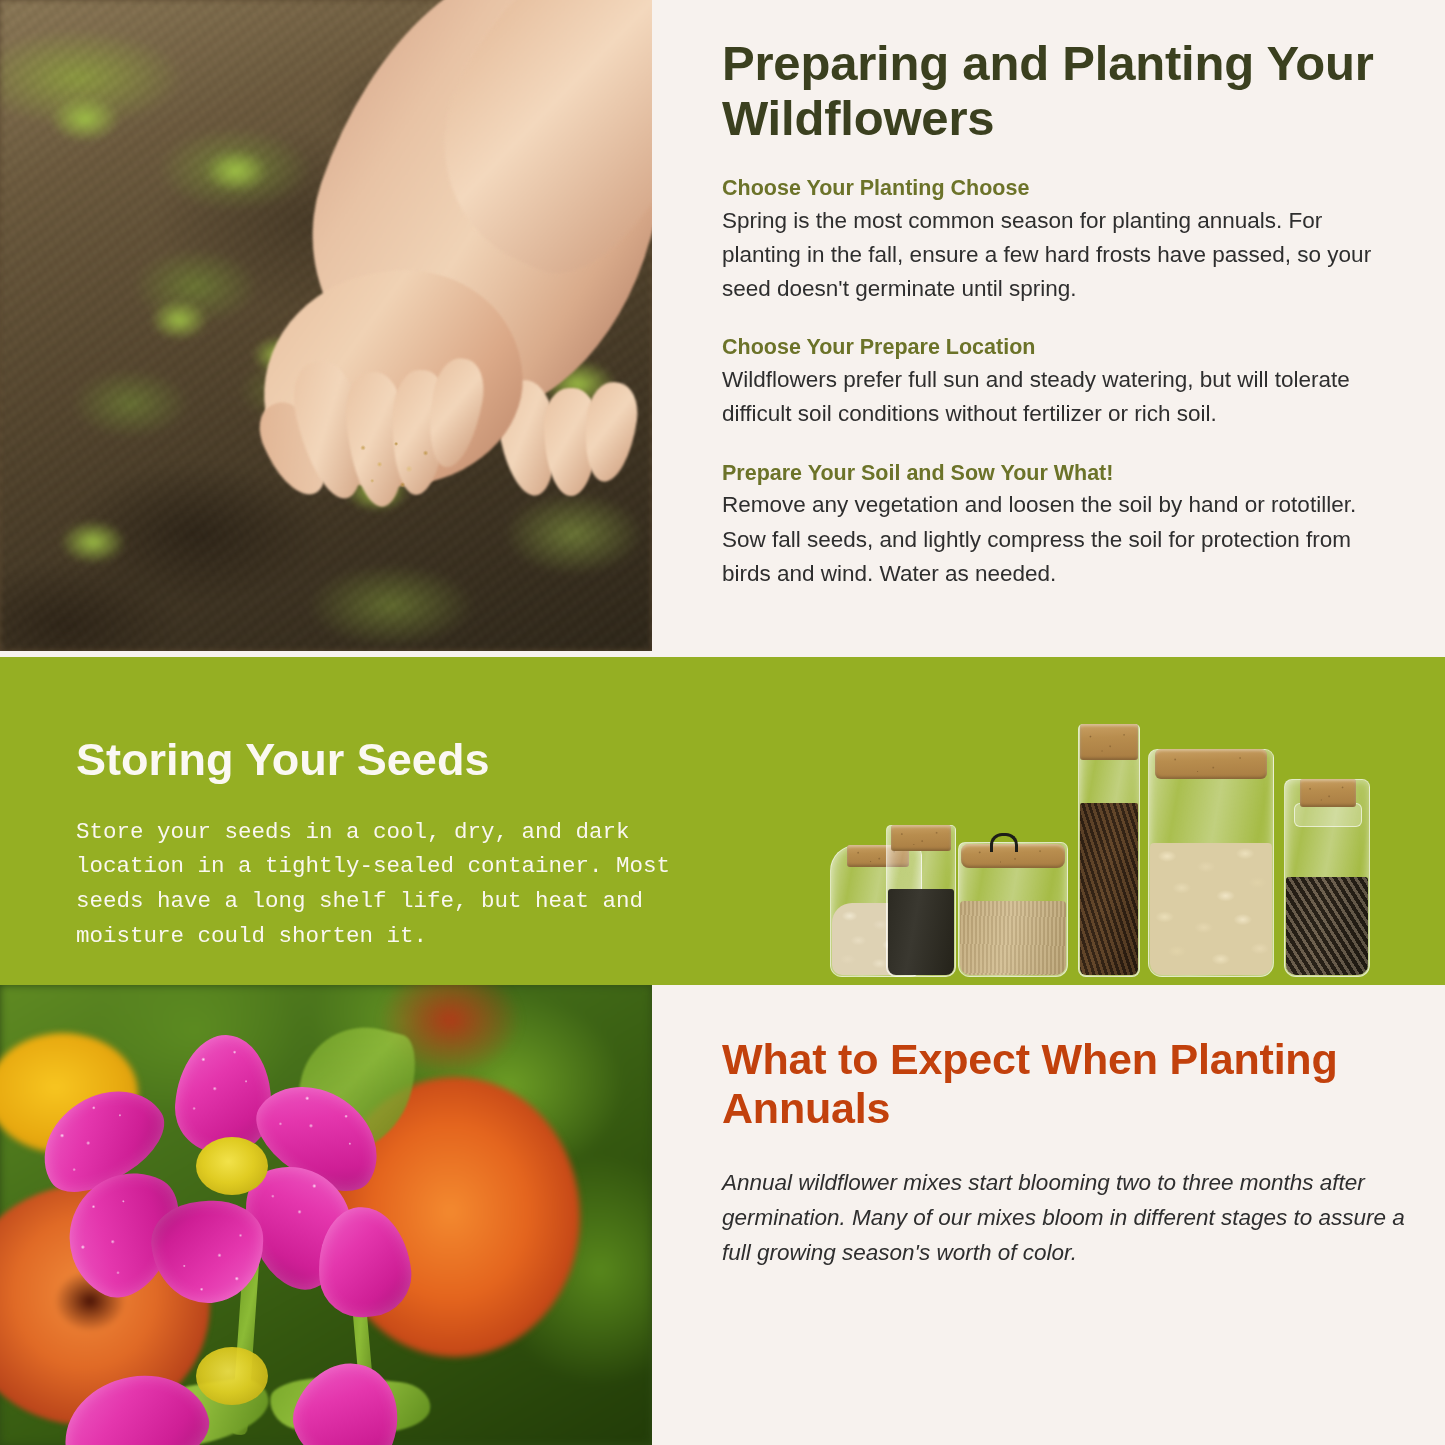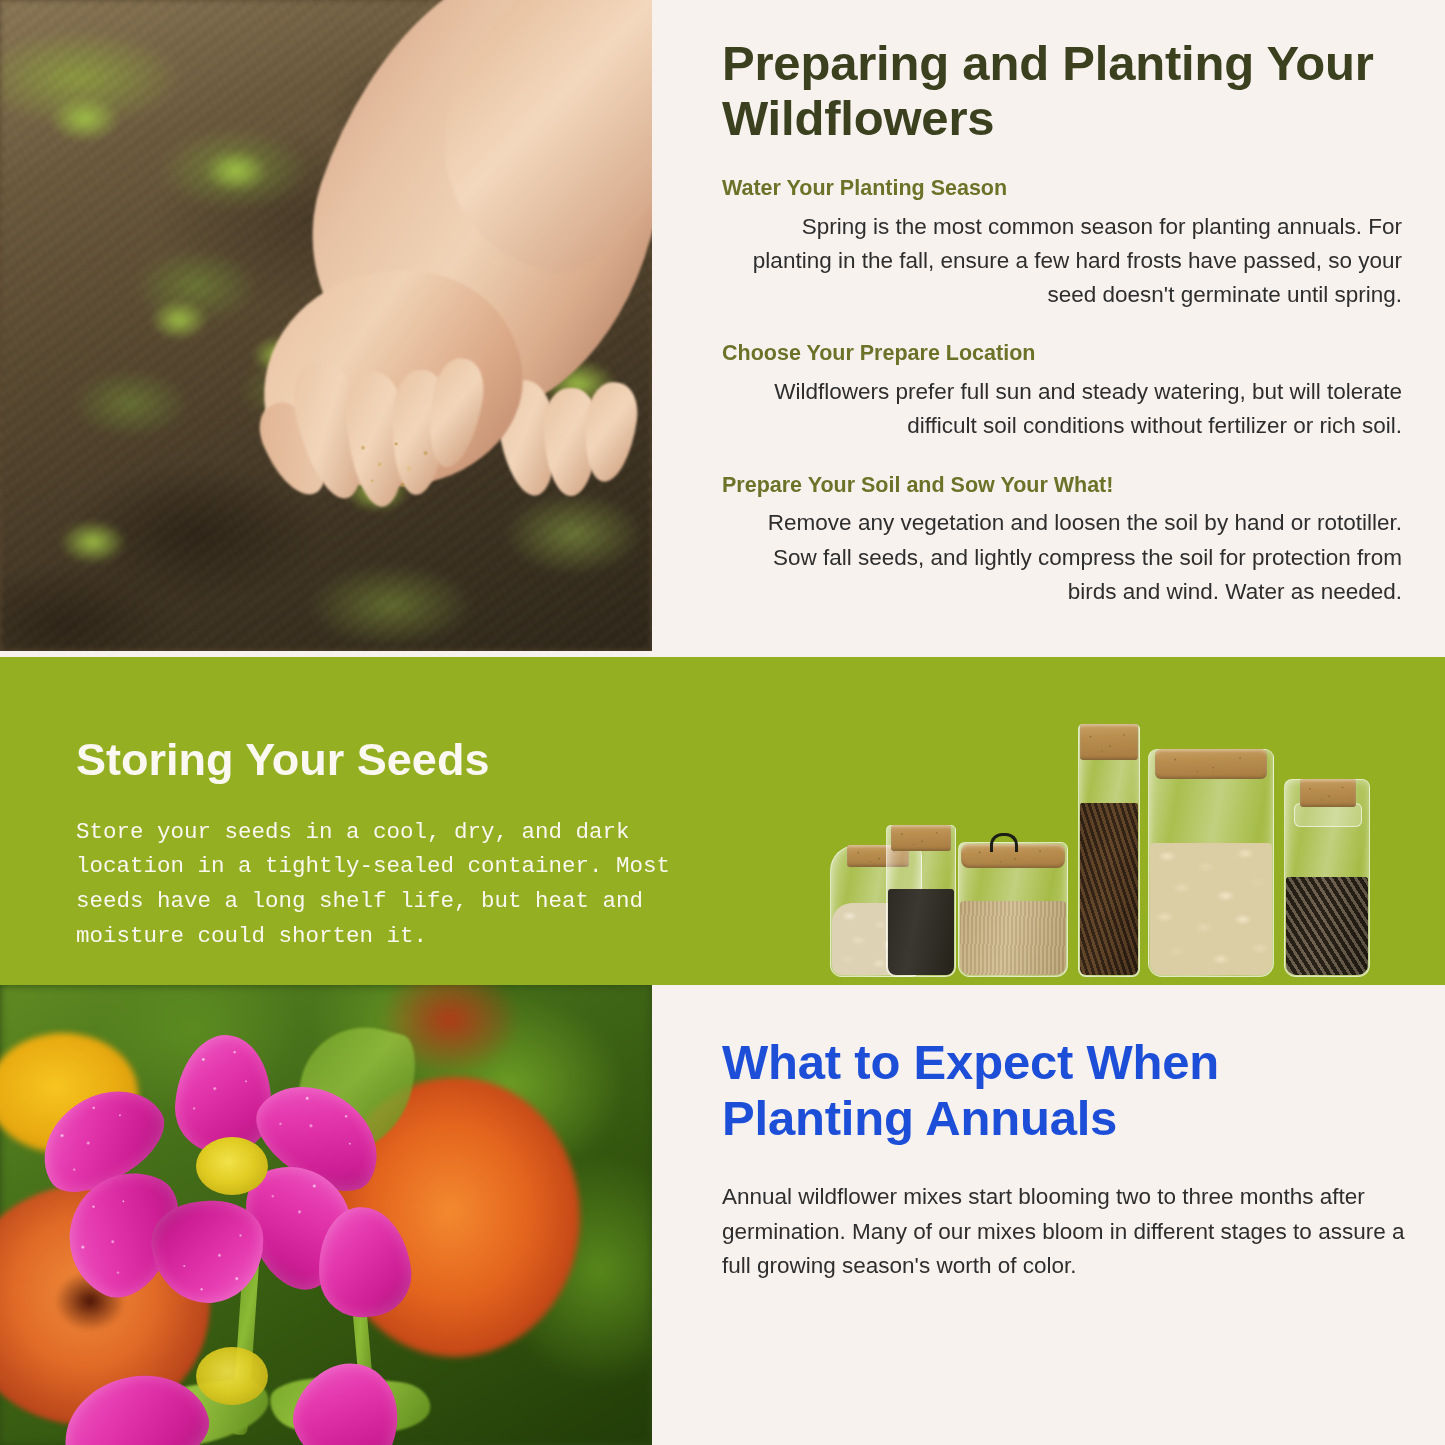--- a/index.html
+++ b/index.html
@@ -156,21 +156,21 @@
     color: #6C7329;
     line-height: 1.3;
   }
   .body-para {
     margin: 0;
     font-size: 22.5px;
     line-height: 1.52;
     color: #2E2E2E;
   }
   .blk { margin-top: 28px; }
-  .blk .body-para { margin-top: 7px; text-align: right; }
+  .blk .body-para { margin-top: 1px; }
 
   
   .sec-green {
     position: absolute;
     left: 0; top: 657px;
     width: 1445px; height: 328px;
     background: #95AF23;
     overflow: hidden;
   }
   .green-text {
@@ -410,31 +410,32 @@
     filter: blur(1px);
   }
 
   .text-bot {
     position: absolute;
     left: 722px; top: 1035px;
     width: 690px;
   }
   h2.bot-title {
     margin: 0;
-    font-size: 49px;
+    font-size: 43px;
     line-height: 1.14;
     font-weight: bold;
-    color: #1d4ed8;
+    color: #c2410c;
     letter-spacing: -0.2px;
   }
   .bot-para {
     margin: 33px 0 0 0;
     font-size: 22.5px;
     line-height: 1.55;
     color: #2E2E2E;
+    font-style: italic;
   }
 </style>
 </head>
 <body>
 
 <div class="page">
 
   <div class="sec-top">
 
     <div class="photo-soil">
@@ -459,21 +460,21 @@
       <div class="finger f2"></div>
       <div class="finger f3"></div>
       <div class="finger f4"></div>
       <div class="seeds"></div>
     </div>
 
     <div class="text-top">
       <h1 class="title">Preparing and Planting Your Wildflowers</h1>
 
       <div class="blk">
-        <p class="subhead">Water Your Planting Season</p>
+        <p class="subhead">Choose Your Planting Choose</p>
         <p class="body-para">Spring is the most common season for planting annuals. For planting in the fall, ensure a few hard frosts have passed, so your seed doesn't germinate until spring.</p>
       </div>
 
       <div class="blk">
         <p class="subhead">Choose Your Prepare Location</p>
         <p class="body-para">Wildflowers prefer full sun and steady watering, but will tolerate difficult soil conditions without fertilizer or rich soil.</p>
       </div>
 
       <div class="blk">
         <p class="subhead">Prepare Your Soil and Sow Your What!</p>

